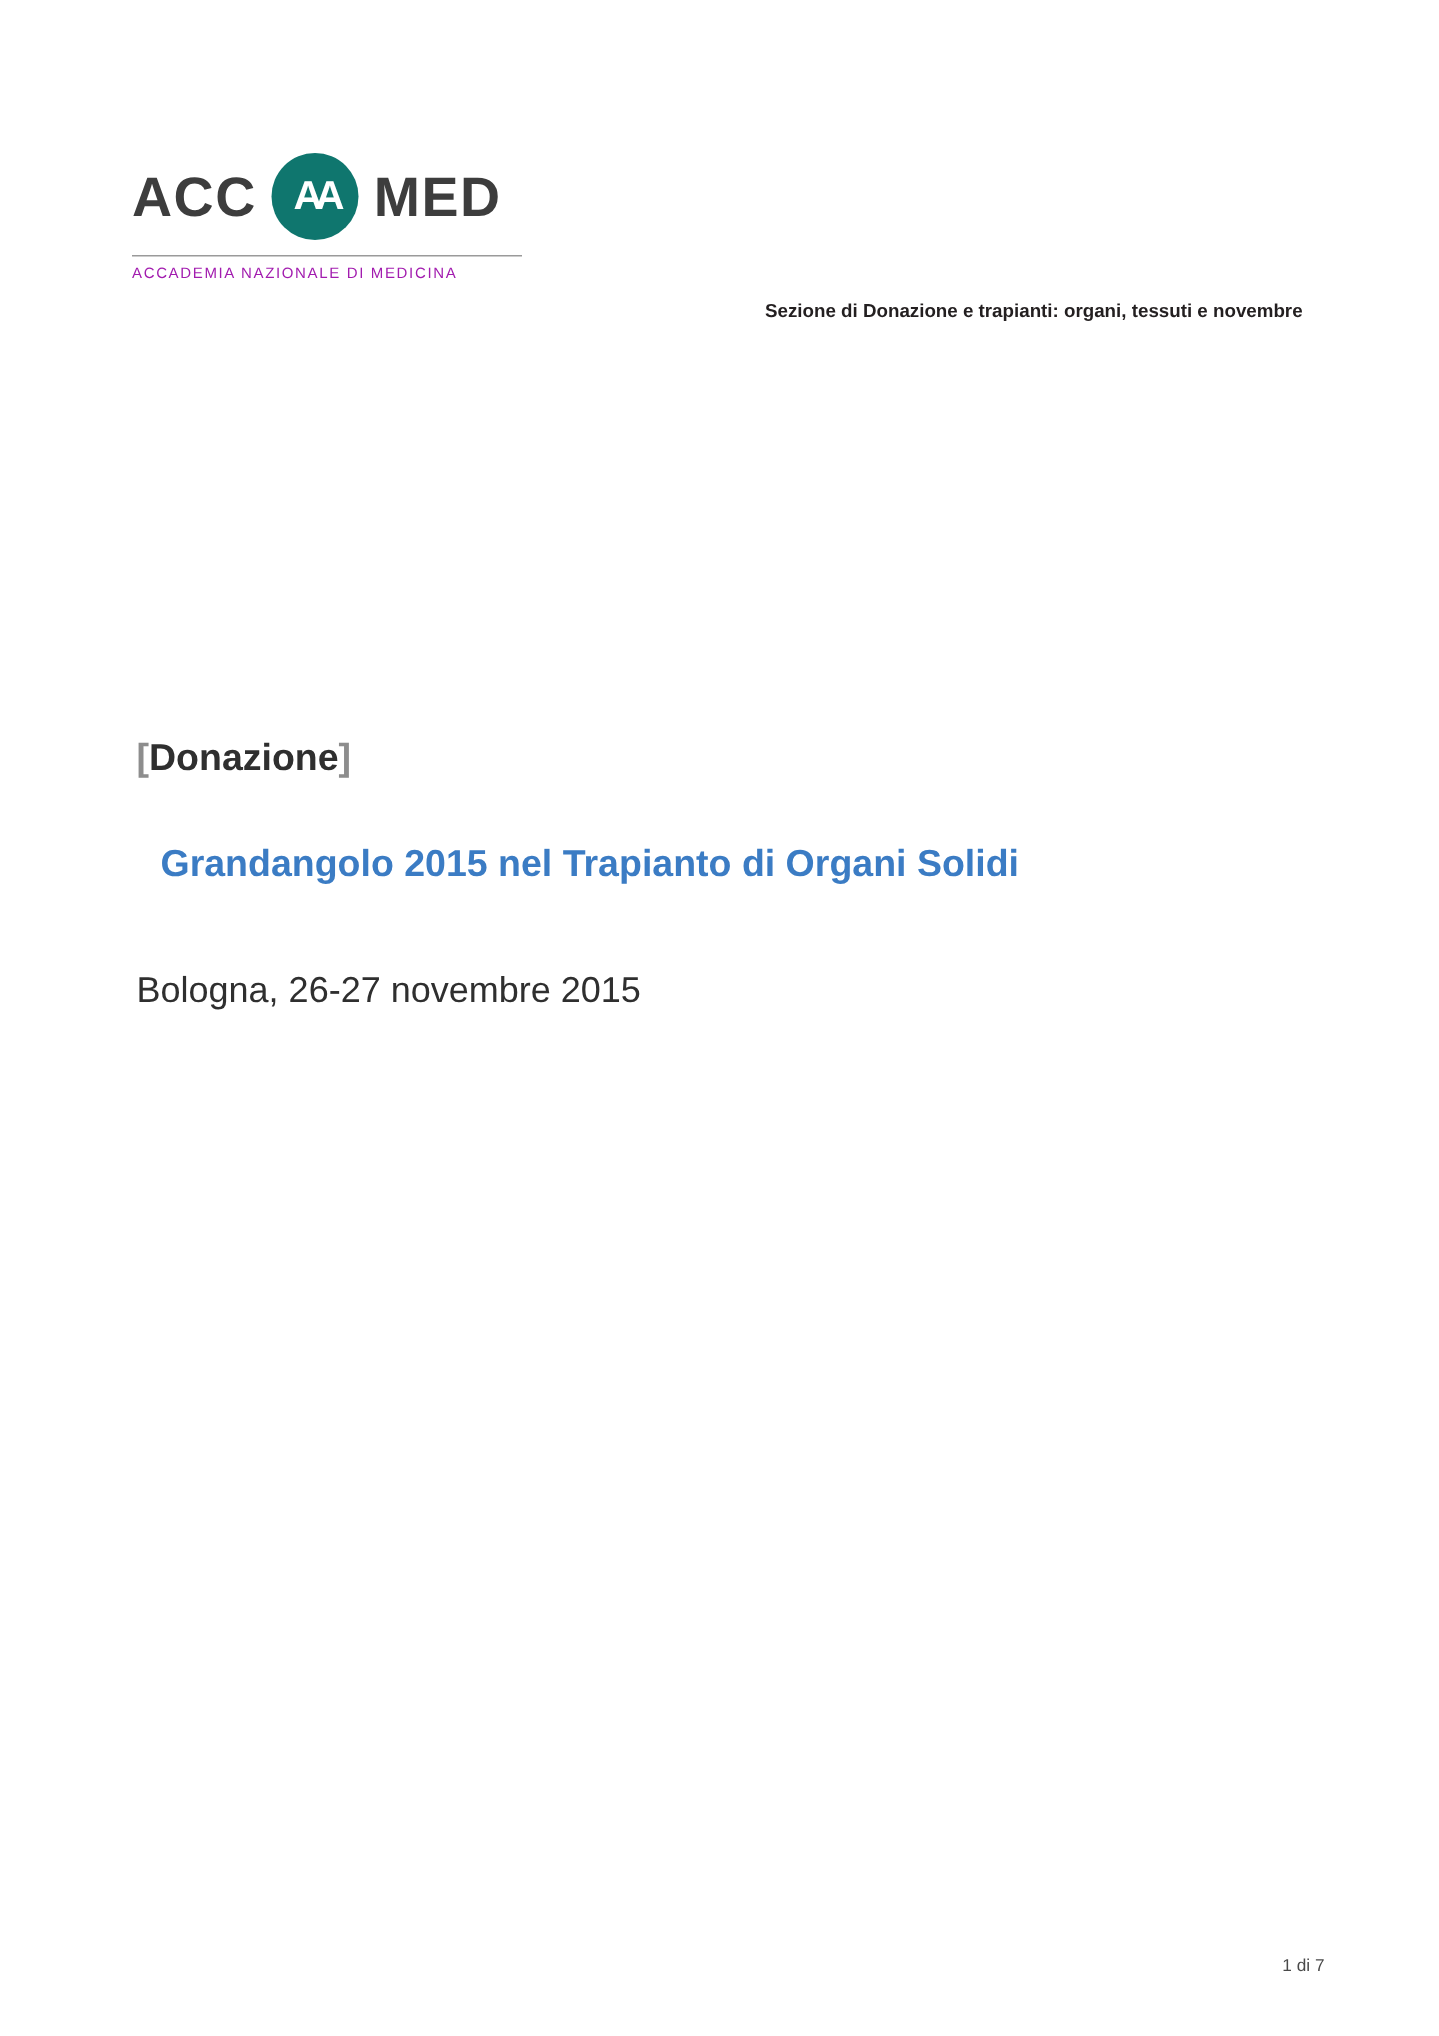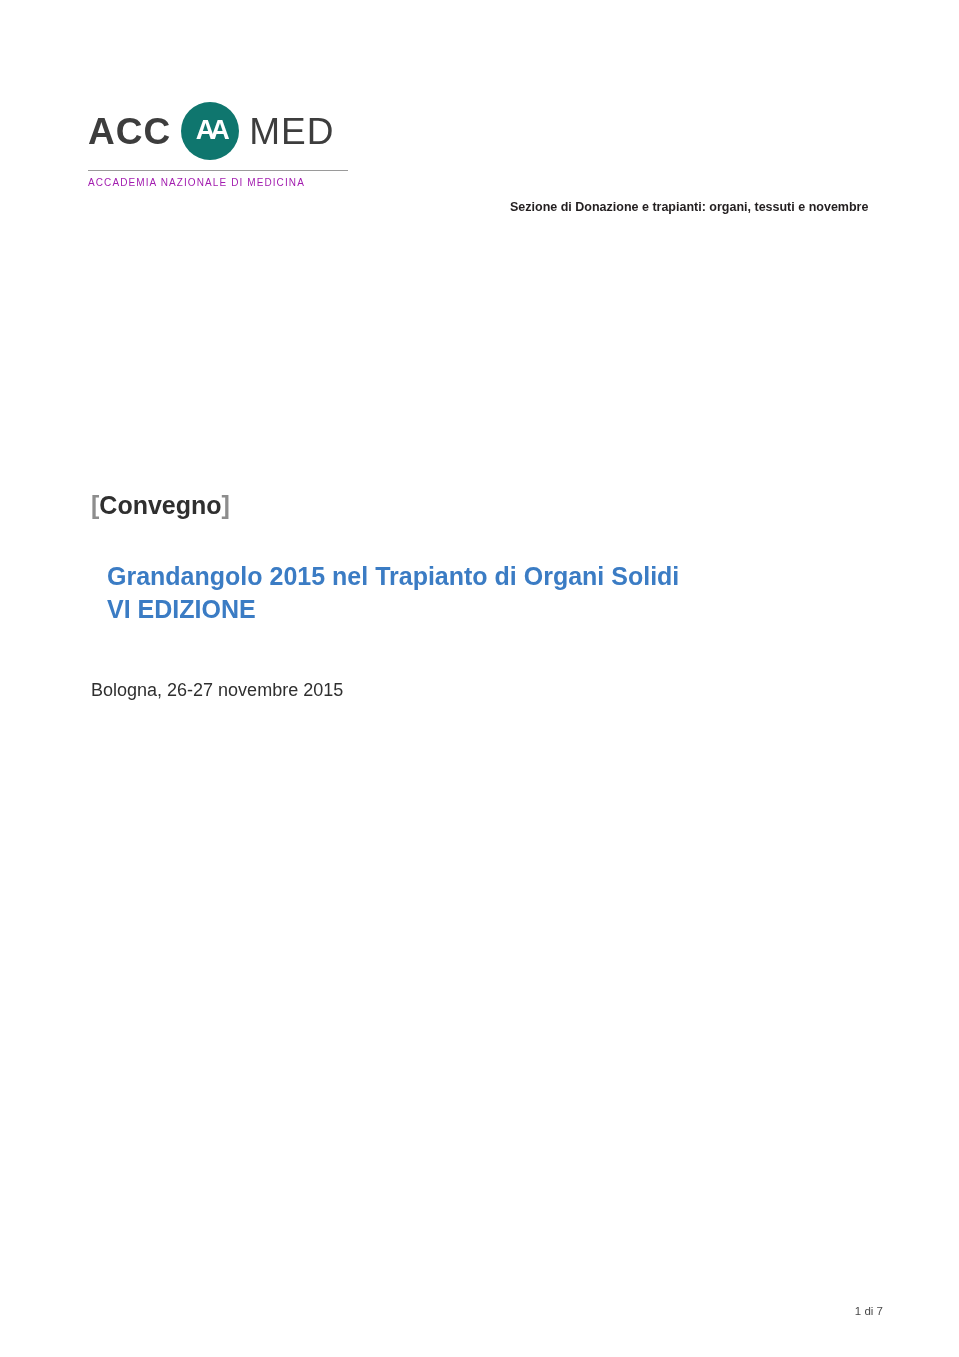--- a/index.html
+++ b/index.html
@@ -61,21 +61,21 @@
     color: #ffffff;
     font-family: "Liberation Sans", sans-serif;
     font-size: 27px;
     font-weight: bold;
     letter-spacing: -5px;
     transform: translateY(-1px);
   }
   .logo-text-right {
     font-family: "Liberation Sans", sans-serif;
     font-size: 37px;
-    font-weight: normal;
+    font-weight: bold;
     letter-spacing: 1px;
     color: #3d3d3d;
     line-height: 1;
   }
   .logo-rule {
     margin-top: 8px;
     border-top: 1px solid #9a9a9a;
     width: 260px;
   }
   .logo-sub {
@@ -120,21 +120,21 @@
     font-weight: bold;
     color: #3b7cc4;
     line-height: 1.35;
     margin: 16px;
   }
   .main-title .edition {
     display: block;
   }
   .event-date {
     margin-top: 52px;
-    font-size: 18px;
+    font-size: 24px;
     color: #2f2f2f;
     line-height: 1.3;
   }
 
   
   .footer {
     position: absolute;
     right: 76px;
     bottom: 40px;
     font-size: 11.5px;
@@ -155,25 +155,24 @@
       <span class="logo-text-right">MED</span>
     </div>
     <div class="logo-rule"></div>
     <div class="logo-sub">ACCADEMIA NAZIONALE DI MEDICINA</div>
   </div>
 
   <div class="section-line">Sezione di Donazione e trapianti: organi, tessuti e novembre</div>
 
   <div class="title-area">
     <div class="kicker">
-      <span class="bracket">[</span><span>Convegno</span><span class="bracket">]</span>
+      <span class="bracket">[</span><span>Donazione</span><span class="bracket">]</span>
     </div>
     <h1 class="main-title">
       <span>Grandangolo 2015 nel Trapianto di Organi Solidi</span>
-      <span class="edition">VI EDIZIONE</span>
     </h1>
     <div class="event-date">Bologna, 26-27 novembre 2015</div>
   </div>
 
   <div class="footer">
     <span>1 di 7</span>
   </div>
 
 </div>
 

